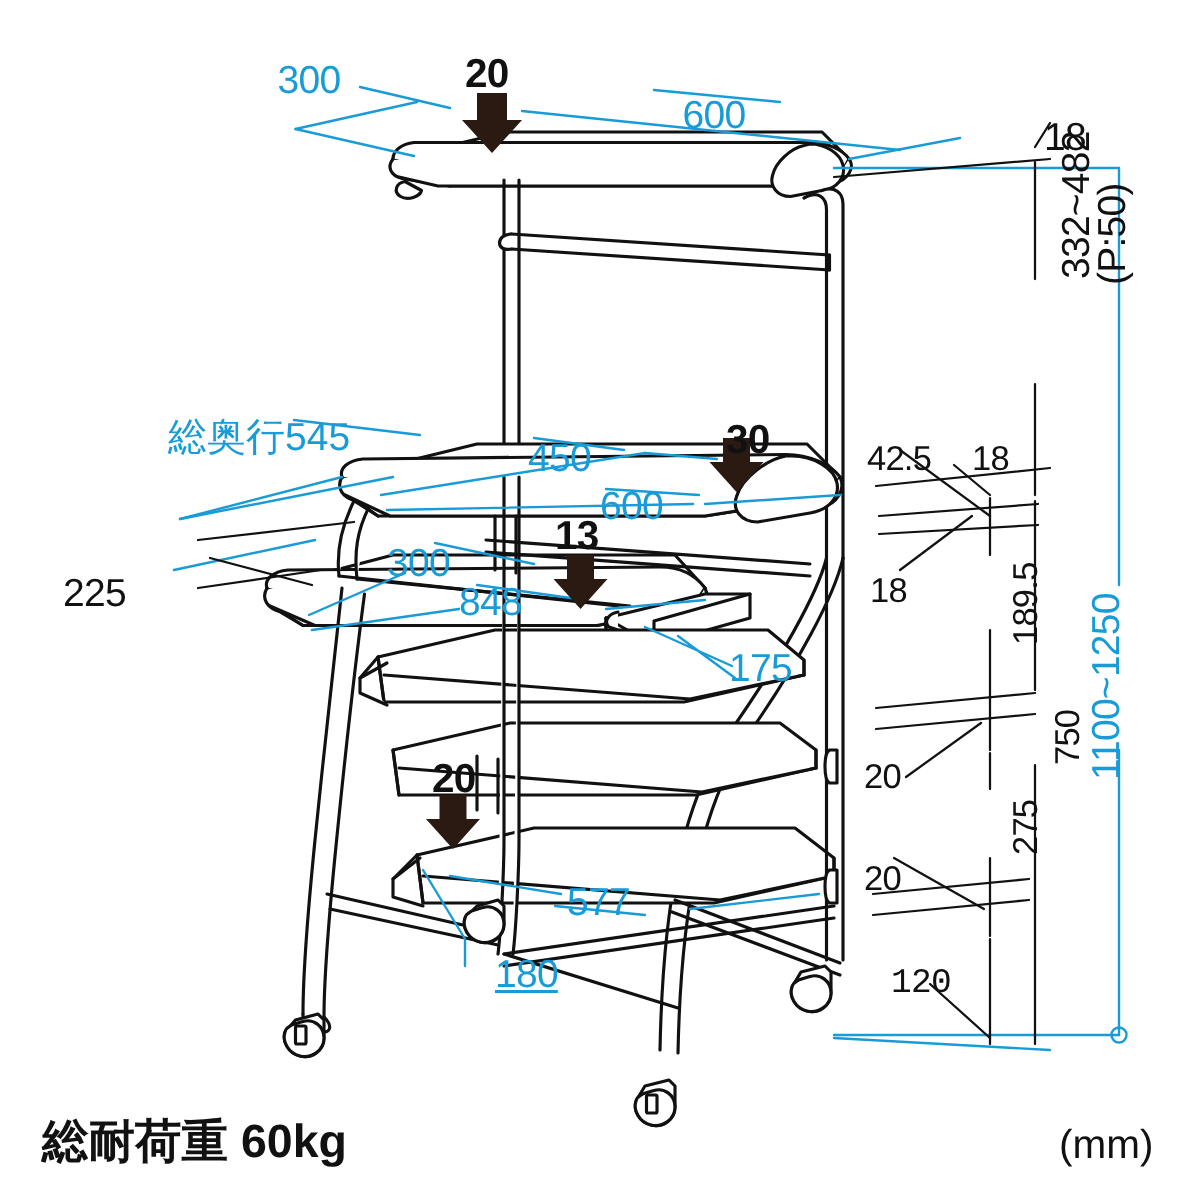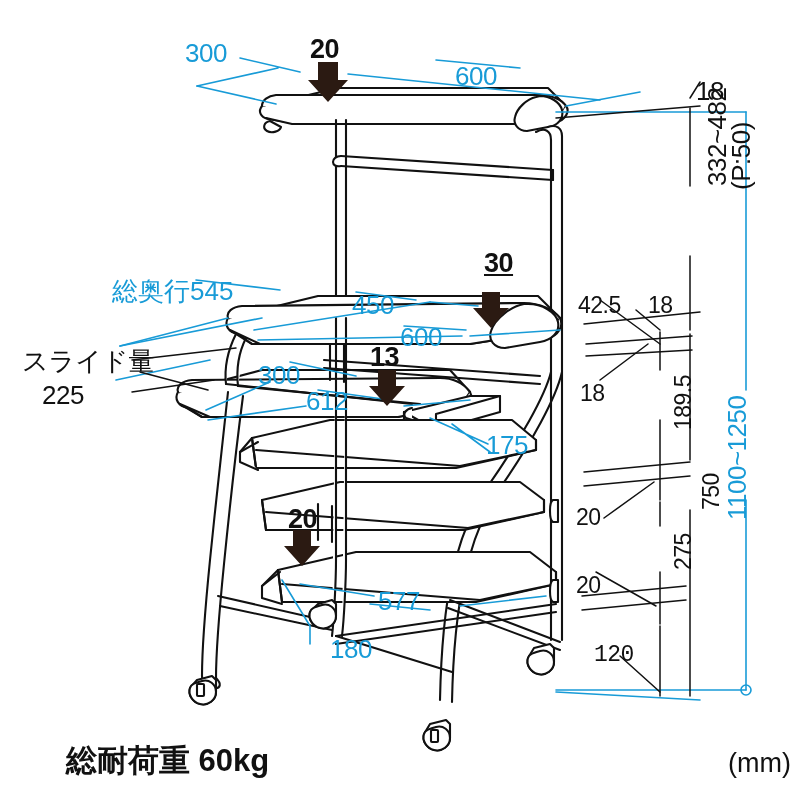--- a/index.html
+++ b/index.html
@@ -12,22 +12,22 @@
   #stage{position:absolute;left:0;top:0;width:680px;height:800px;}
   svg.layer{position:absolute;left:0;top:0;width:800px;height:800px;}
   .lbl{position:absolute;white-space:nowrap;line-height:1;}
   .blue{color:#189BD7;}
   .blk{color:#111111;}
   .dim{font-size:26px;font-weight:400;letter-spacing:-0.5px;}
   .dim-sm{font-size:23px;font-weight:400;letter-spacing:-0.5px;}
   .bold{font-weight:700;font-size:27px;letter-spacing:-0.5px;}
   .vert{transform-origin:0 0;}
   .jp{font-size:26px;}
-  .foot{font-size:31px;font-weight:700;letter-spacing:0px;margin-left:38px;}
-  .mm{font-size:27px;font-weight:400;margin-left:22px;}
+  .foot{font-size:31px;font-weight:700;letter-spacing:0px;}
+  .mm{font-size:27px;font-weight:400;}
 </style>
 </head>
 <body>
 
 <div id="stage">
 
   <svg class="layer" viewBox="0 0 800 800">
     <g fill="#ffffff" stroke="#111111" stroke-width="2.1" stroke-linejoin="round" stroke-linecap="round">
 
       <path d="M262,106 L338,88 L548,88 L566,106 L560,117 L530,124 L300,124 L266,118 Z"></path>
@@ -241,42 +241,41 @@
   <div class="lbl dim blue" style="left:455px;top:63px;">600</div>
   <div class="lbl bold blk" style="left:310px;top:36px;">20</div>
   <div class="lbl dim blk" style="left:696px;top:78px;">18</div>
 
   <div class="lbl dim blk vert" style="left:704px;top:186px;transform:rotate(-90deg);">332~482</div>
   <div class="lbl dim blk vert" style="left:728px;top:190px;transform:rotate(-90deg);">(P:50)</div>
 
   <div class="lbl dim blue vert" style="left:724px;top:520px;transform:rotate(-90deg);">1100~1250</div>
 
   <div class="lbl jp blue" style="left:112px;top:278px;">総奥行545</div>
-  <div class="lbl jp blk" style="left:22px;top:348px;">スライド量</div>
   <div class="lbl dim blk" style="left:42px;top:382px;">225</div>
 
   <div class="lbl dim blue" style="left:352px;top:292px;">450</div>
   <div class="lbl dim blue" style="left:400px;top:324px;">600</div>
-  <div class="lbl bold blk" style="left:484px;top:250px;text-decoration:underline;">30</div>
+  <div class="lbl bold blk" style="left:484px;top:280px;">30</div>
 
   <div class="lbl dim blue" style="left:258px;top:362px;">300</div>
-  <div class="lbl dim blue" style="left:306px;top:388px;">612</div>
+  <div class="lbl dim blue" style="left:306px;top:388px;">848</div>
   <div class="lbl bold blk" style="left:370px;top:344px;">13</div>
   <div class="lbl dim blue" style="left:486px;top:432px;">175</div>
 
   <div class="lbl dim-sm blk" style="left:578px;top:294px;">42.5</div>
   <div class="lbl dim-sm blk" style="left:648px;top:294px;">18</div>
   <div class="lbl dim-sm blk" style="left:580px;top:382px;">18</div>
   <div class="lbl dim-sm blk vert" style="left:672px;top:430px;transform:rotate(-90deg);">189.5</div>
   <div class="lbl dim-sm blk vert" style="left:700px;top:510px;transform:rotate(-90deg);">750</div>
   <div class="lbl dim-sm blk" style="left:576px;top:506px;">20</div>
   <div class="lbl dim-sm blk vert" style="left:672px;top:570px;transform:rotate(-90deg);">275</div>
   <div class="lbl dim-sm blk" style="left:576px;top:574px;">20</div>
   <div class="lbl dim-sm blk" style="left:594px;top:644px;font-family:Liberation Mono, monospace;">120</div>
 
   <div class="lbl bold blk" style="left:288px;top:506px;">20</div>
   <div class="lbl dim blue" style="left:378px;top:588px;text-align:right;">577</div>
-  <div class="lbl dim blue" style="left:330px;top:636px;">180</div>
+  <div class="lbl dim blue" style="left:330px;top:636px;text-decoration:underline;">180</div>
 
   <div class="lbl foot blk" style="left:28px;top:745px;">総耐荷重 60kg</div>
   <div class="lbl mm blk" style="left:706px;top:750px;">(mm)</div>
 
 </div>
 
 </body></html>

